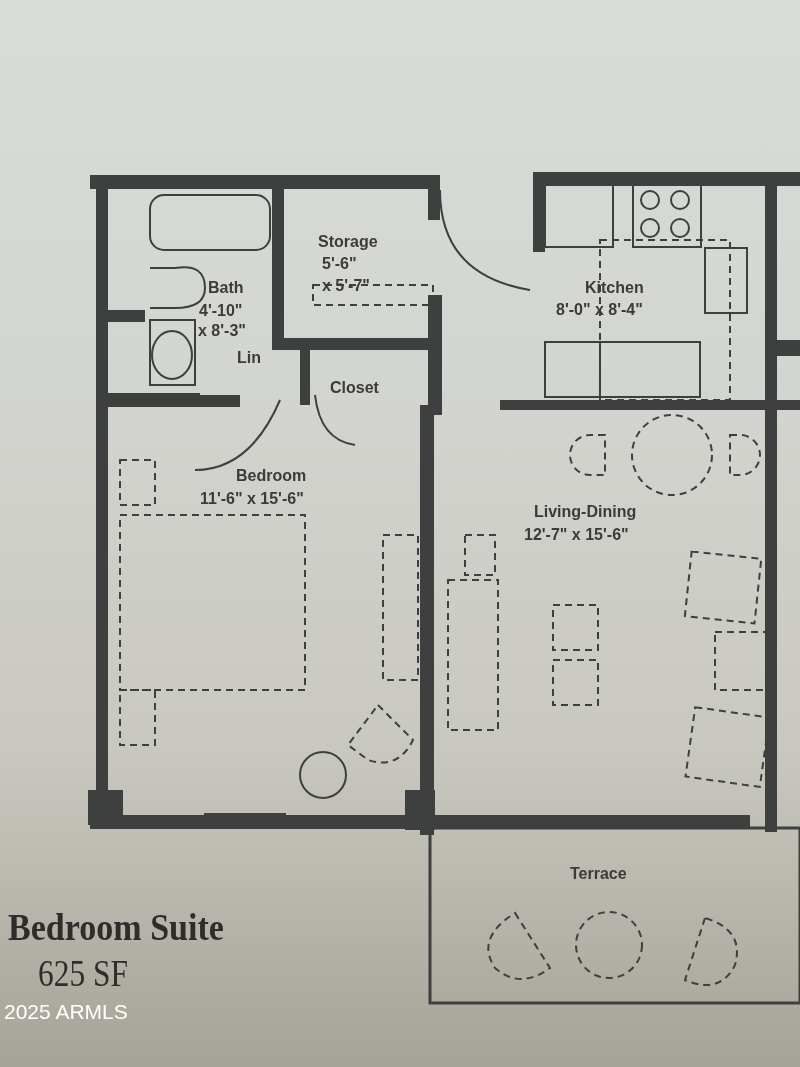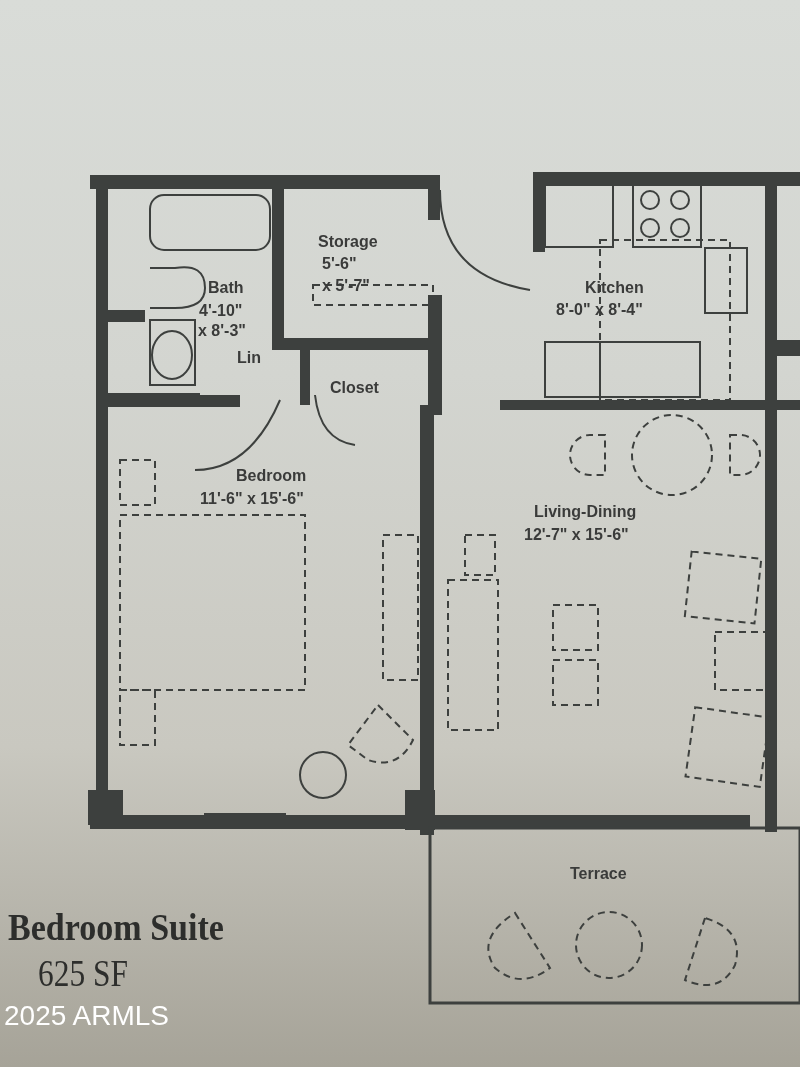--- a/index.html
+++ b/index.html
@@ -7,21 +7,21 @@
        background:linear-gradient(180deg,#d9dcd8 0%,#d3d5d0 35%,#c9c8c0 70%,#a6a398 100%);
        font-family:"Liberation Sans",sans-serif;}
   .bleed{position:absolute;left:0;right:0;color:#bfc2bd;font-family:"Liberation Serif",serif;
          font-size:26px;white-space:nowrap;opacity:.55;}
   svg.plan{position:absolute;left:0;top:0;}
   .title{position:absolute;left:8px;top:906px;font-family:"Liberation Serif",serif;
          font-weight:bold;font-size:37px;color:#2d2e2c;transform:scaleX(.92);transform-origin:left;}
   .sf{position:absolute;left:38px;top:952px;font-family:"Liberation Serif",serif;
       font-size:37px;color:#2d2e2c;transform:scaleX(.85);transform-origin:left;}
   .wm{position:absolute;left:4px;top:1000px;font-family:"Liberation Sans",sans-serif;
-      font-size:28px;color:#ffffff;}
+      font-size:21px;color:#ffffff;}
   .lbl{font-family:"Liberation Sans",sans-serif;font-weight:bold;fill:#3a3b3a;}
 </style>
 </head>
 <body>
 
 <div class="bleed" style="top:8px;"></div>
 
 <svg class="plan" width="800" height="1067" viewBox="0 0 800 1067">
   <g fill="#3d403e">
 

